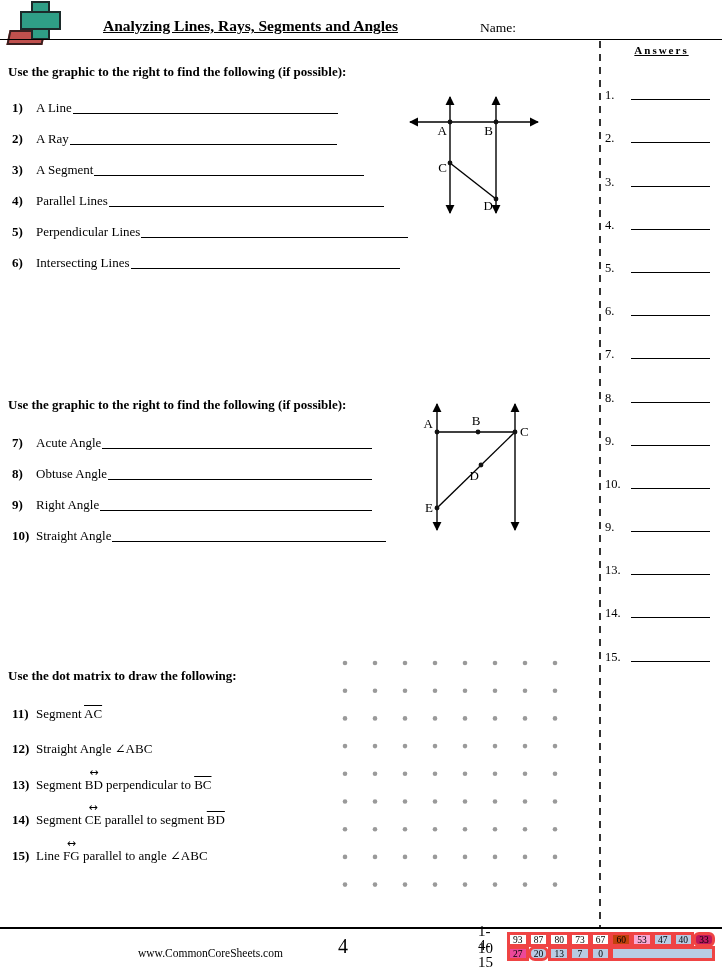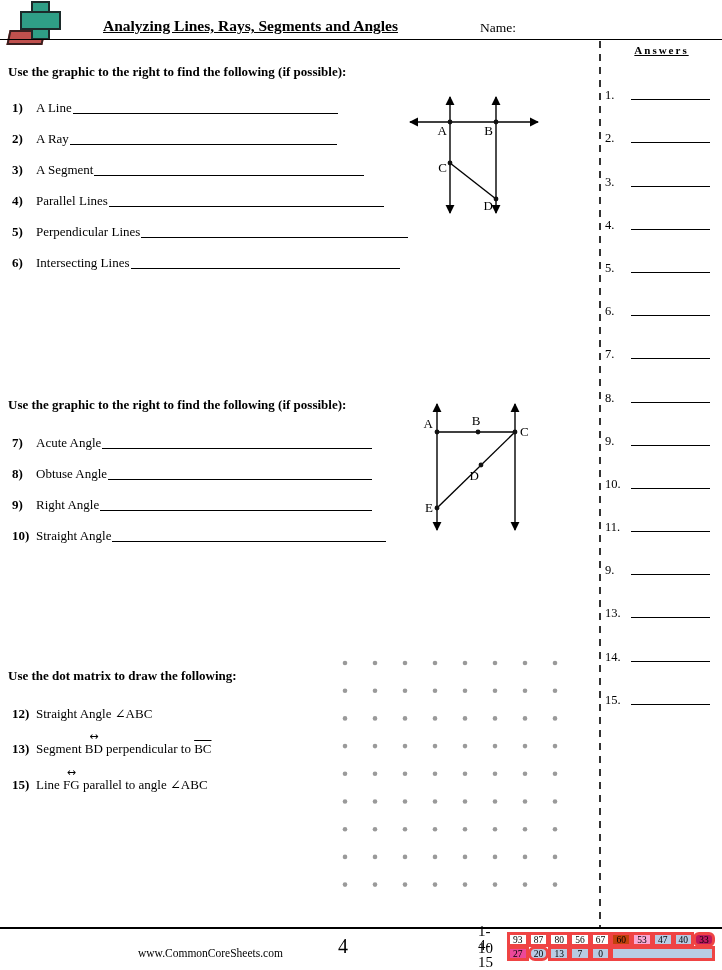--- a/index.html
+++ b/index.html
@@ -129,24 +129,20 @@
         </div>
         <div class="a-row">
           <span class="a-num">9.</span>
           <span class="a-line"></span>
         </div>
         <div class="a-row">
           <span class="a-num">10.</span>
           <span class="a-line"></span>
         </div>
         <div class="a-row">
-          <span class="a-num">11.</span>
-          <span class="a-line"></span>
-        </div>
-        <div class="a-row">
           <span class="a-num">9.</span>
           <span class="a-line"></span>
         </div>
         <div class="a-row">
           <span class="a-num">13.</span>
           <span class="a-line"></span>
         </div>
         <div class="a-row">
           <span class="a-num">14.</span>
           <span class="a-line"></span>
@@ -257,26 +253,34 @@
     <text x="25" y="32" text-anchor="end">A</text>
     <text x="68" y="29" text-anchor="middle">B</text>
     <text x="112" y="40" text-anchor="start">C</text>
     <text x="71" y="84" text-anchor="end">D</text>
     <text x="25" y="116" text-anchor="end">E</text>
   </svg>
 
   <p class="instruction" id="sec3-instruction">Use the dot matrix to draw the following:</p>
   <div id="q-list-3" class="q-list">
       <div class="q-row q-row-draw">
+        <span class="q-num">11)</span>
+        <span class="q-label"><span>Segment </span><span class="mark-overline">AC</span></span>
+      </div>
+      <div class="q-row q-row-draw">
         <span class="q-num">12)</span>
         <span class="q-label"><span>Straight Angle ∠ABC</span></span>
       </div>
       <div class="q-row q-row-draw">
         <span class="q-num">13)</span>
         <span class="q-label"><span>Segment </span><span class="mark-arrow">BD</span><span> perpendicular to </span><span class="mark-overline">BC</span></span>
+      </div>
+      <div class="q-row q-row-draw">
+        <span class="q-num">14)</span>
+        <span class="q-label"><span>Segment </span><span class="mark-arrow">CE</span><span> parallel to segment </span><span class="mark-overline">BD</span></span>
       </div>
       <div class="q-row q-row-draw">
         <span class="q-num">15)</span>
         <span class="q-label"><span>Line </span><span class="mark-arrow">FG</span><span> parallel to angle ∠ABC</span></span>
       </div>
     </div>
 
   <svg id="dot-matrix" width="220" height="232" viewBox="0 0 220 232">
       <circle cx="5" cy="5" r="2.3"></circle>
       <circle cx="35" cy="5" r="2.3"></circle>
@@ -353,21 +357,21 @@
     </svg>
 
   <div class="footer-rule"></div>
   <span class="website">www.CommonCoreSheets.com</span>
   <span class="page-number">4</span>
   <div id="score-table">
       <div class="st-label">1-10</div>
       <div class="st-cell">93</div>
       <div class="st-cell">87</div>
       <div class="st-cell">80</div>
-      <div class="st-cell">56</div>
+      <div class="st-cell">73</div>
       <div class="st-cell">67</div>
       <div class="st-cell hl" style="background: #c2410c;">60</div>
       <div class="st-cell hl" style="background: #f9a8d4;">53</div>
       <div class="st-cell hl" style="background: rgb(184, 204, 228);">47</div>
       <div class="st-cell hl" style="background: rgb(184, 204, 228);">40</div>
       <div class="st-cell hl" style="background: #be185d; border-radius: 6px;">33</div>
       <div class="st-label">4-15</div>
       <div class="st-cell hl" style="background: #ec4899;">27</div>
       <div class="st-cell hl" style="background: rgb(184, 204, 228); border-radius: 7px;">20</div>
       <div class="st-cell hl" style="background: rgb(184, 204, 228);">13</div>

